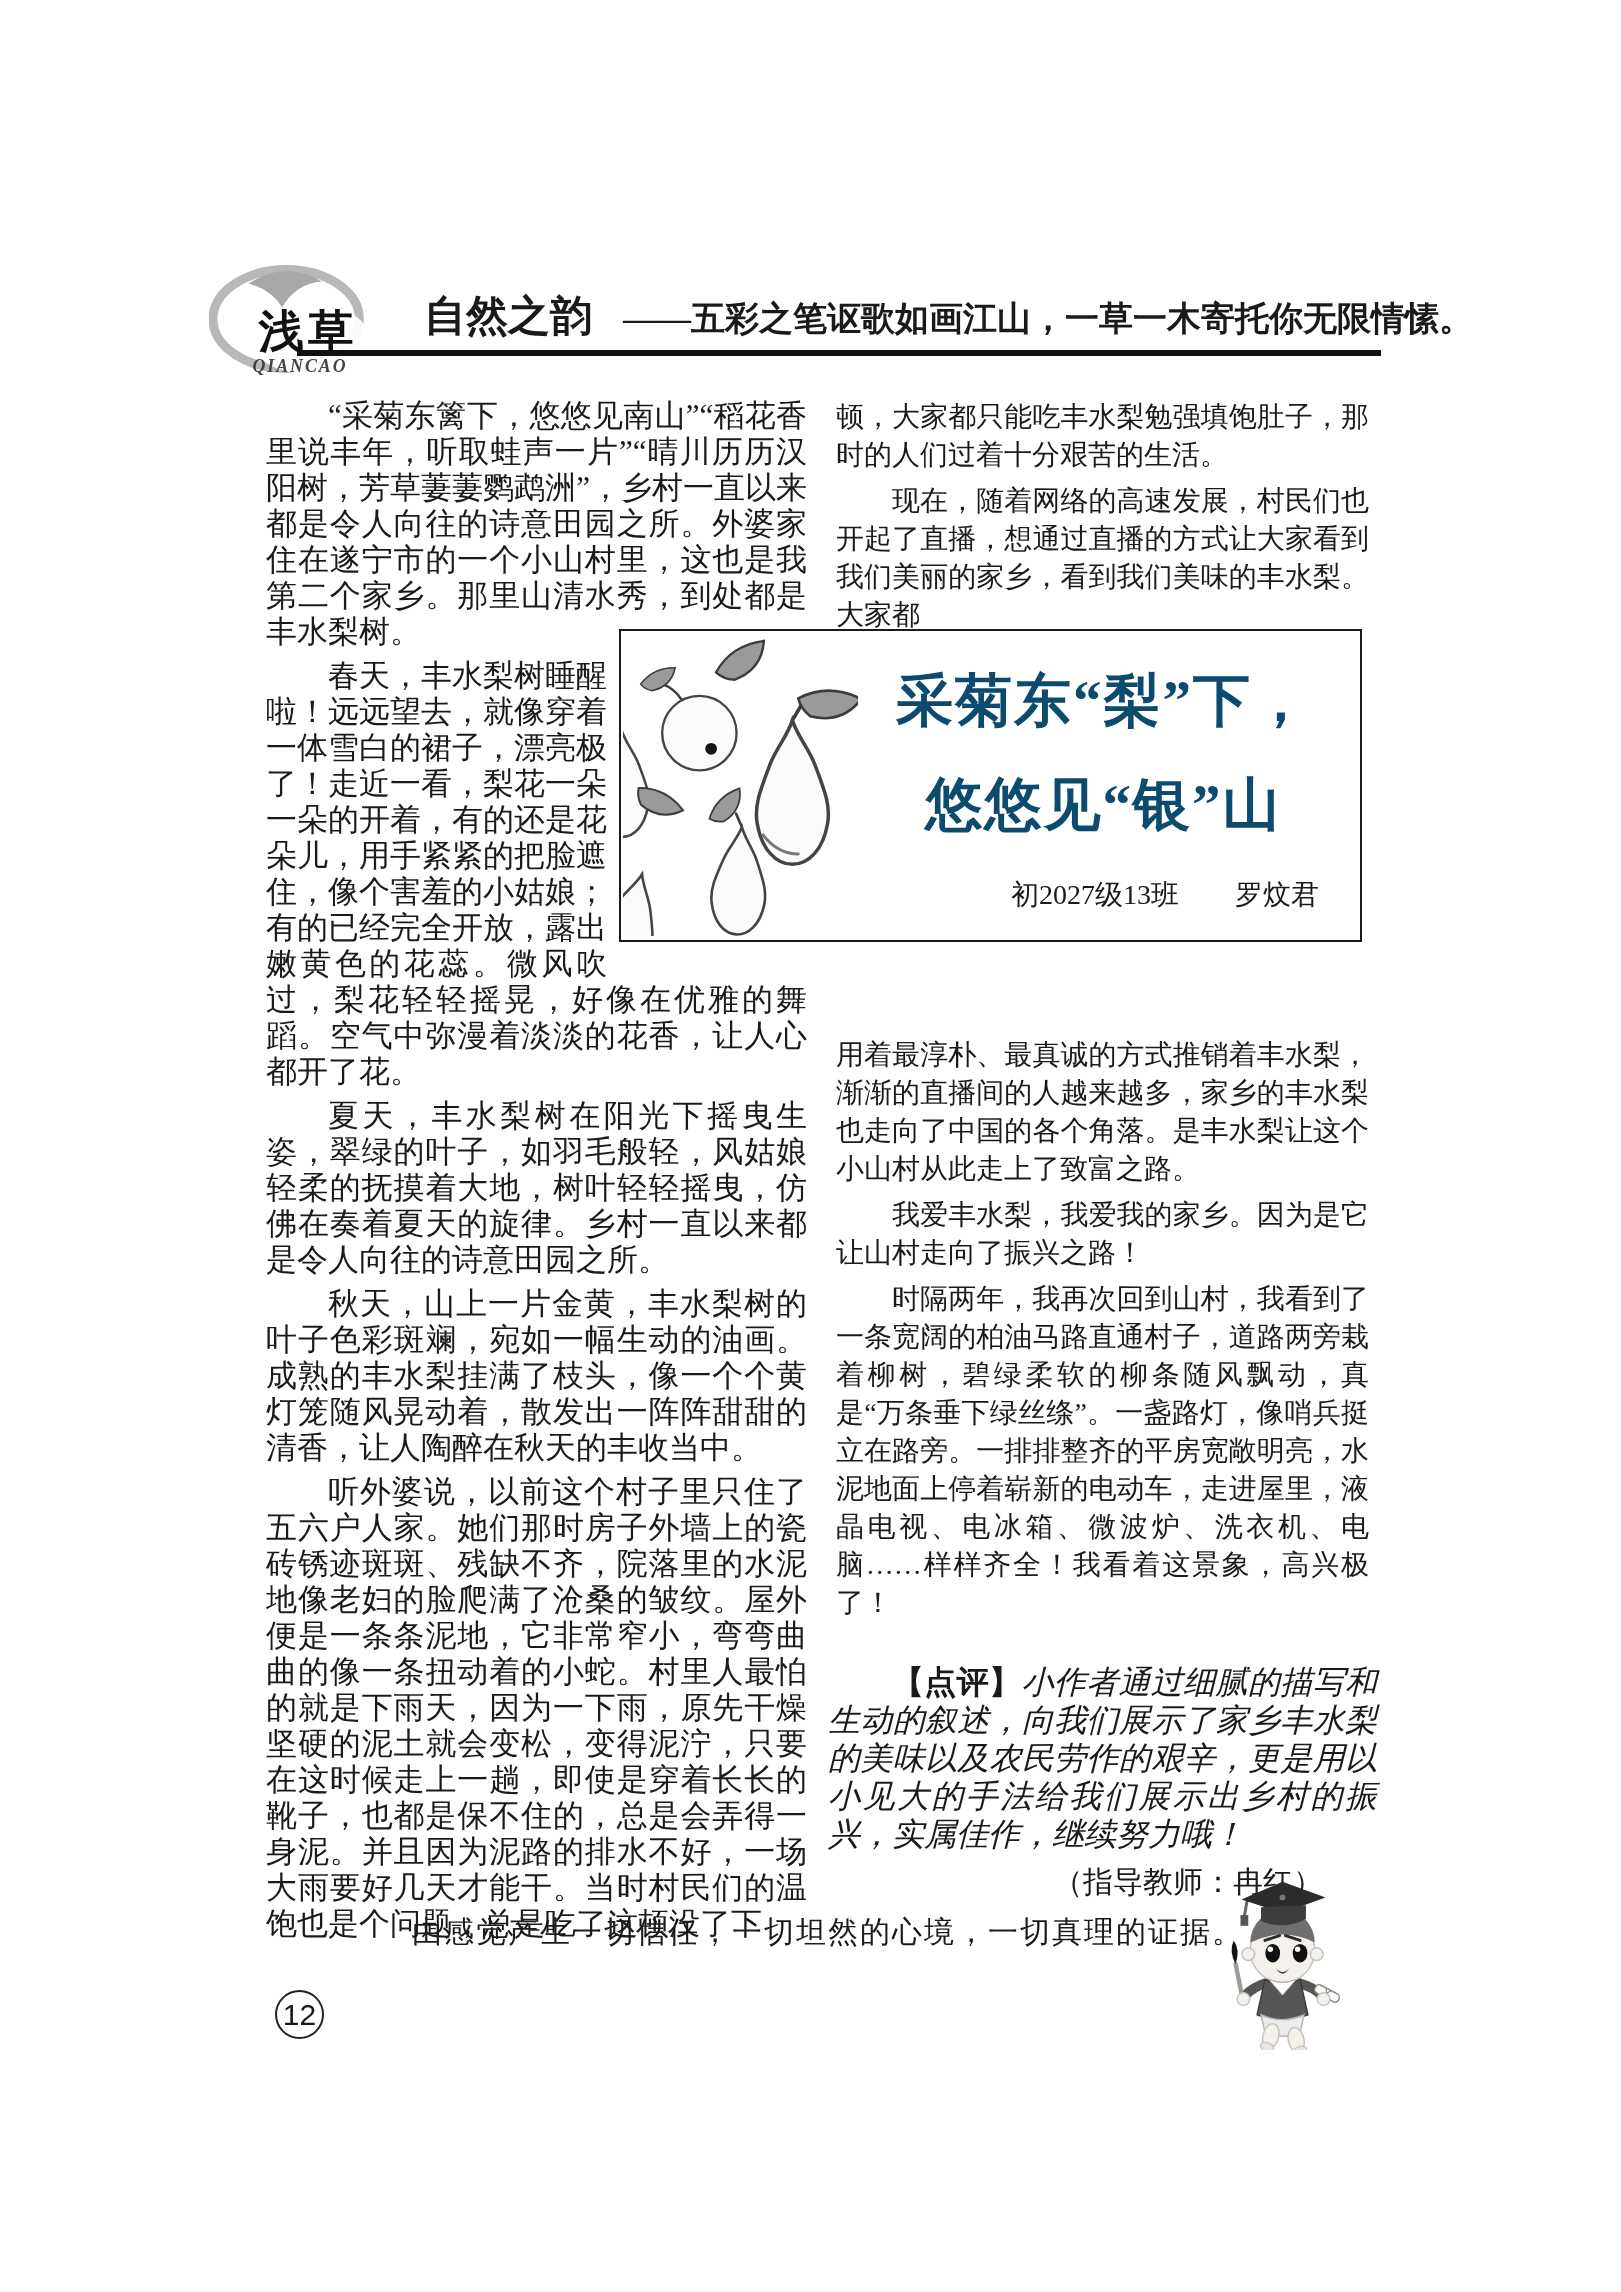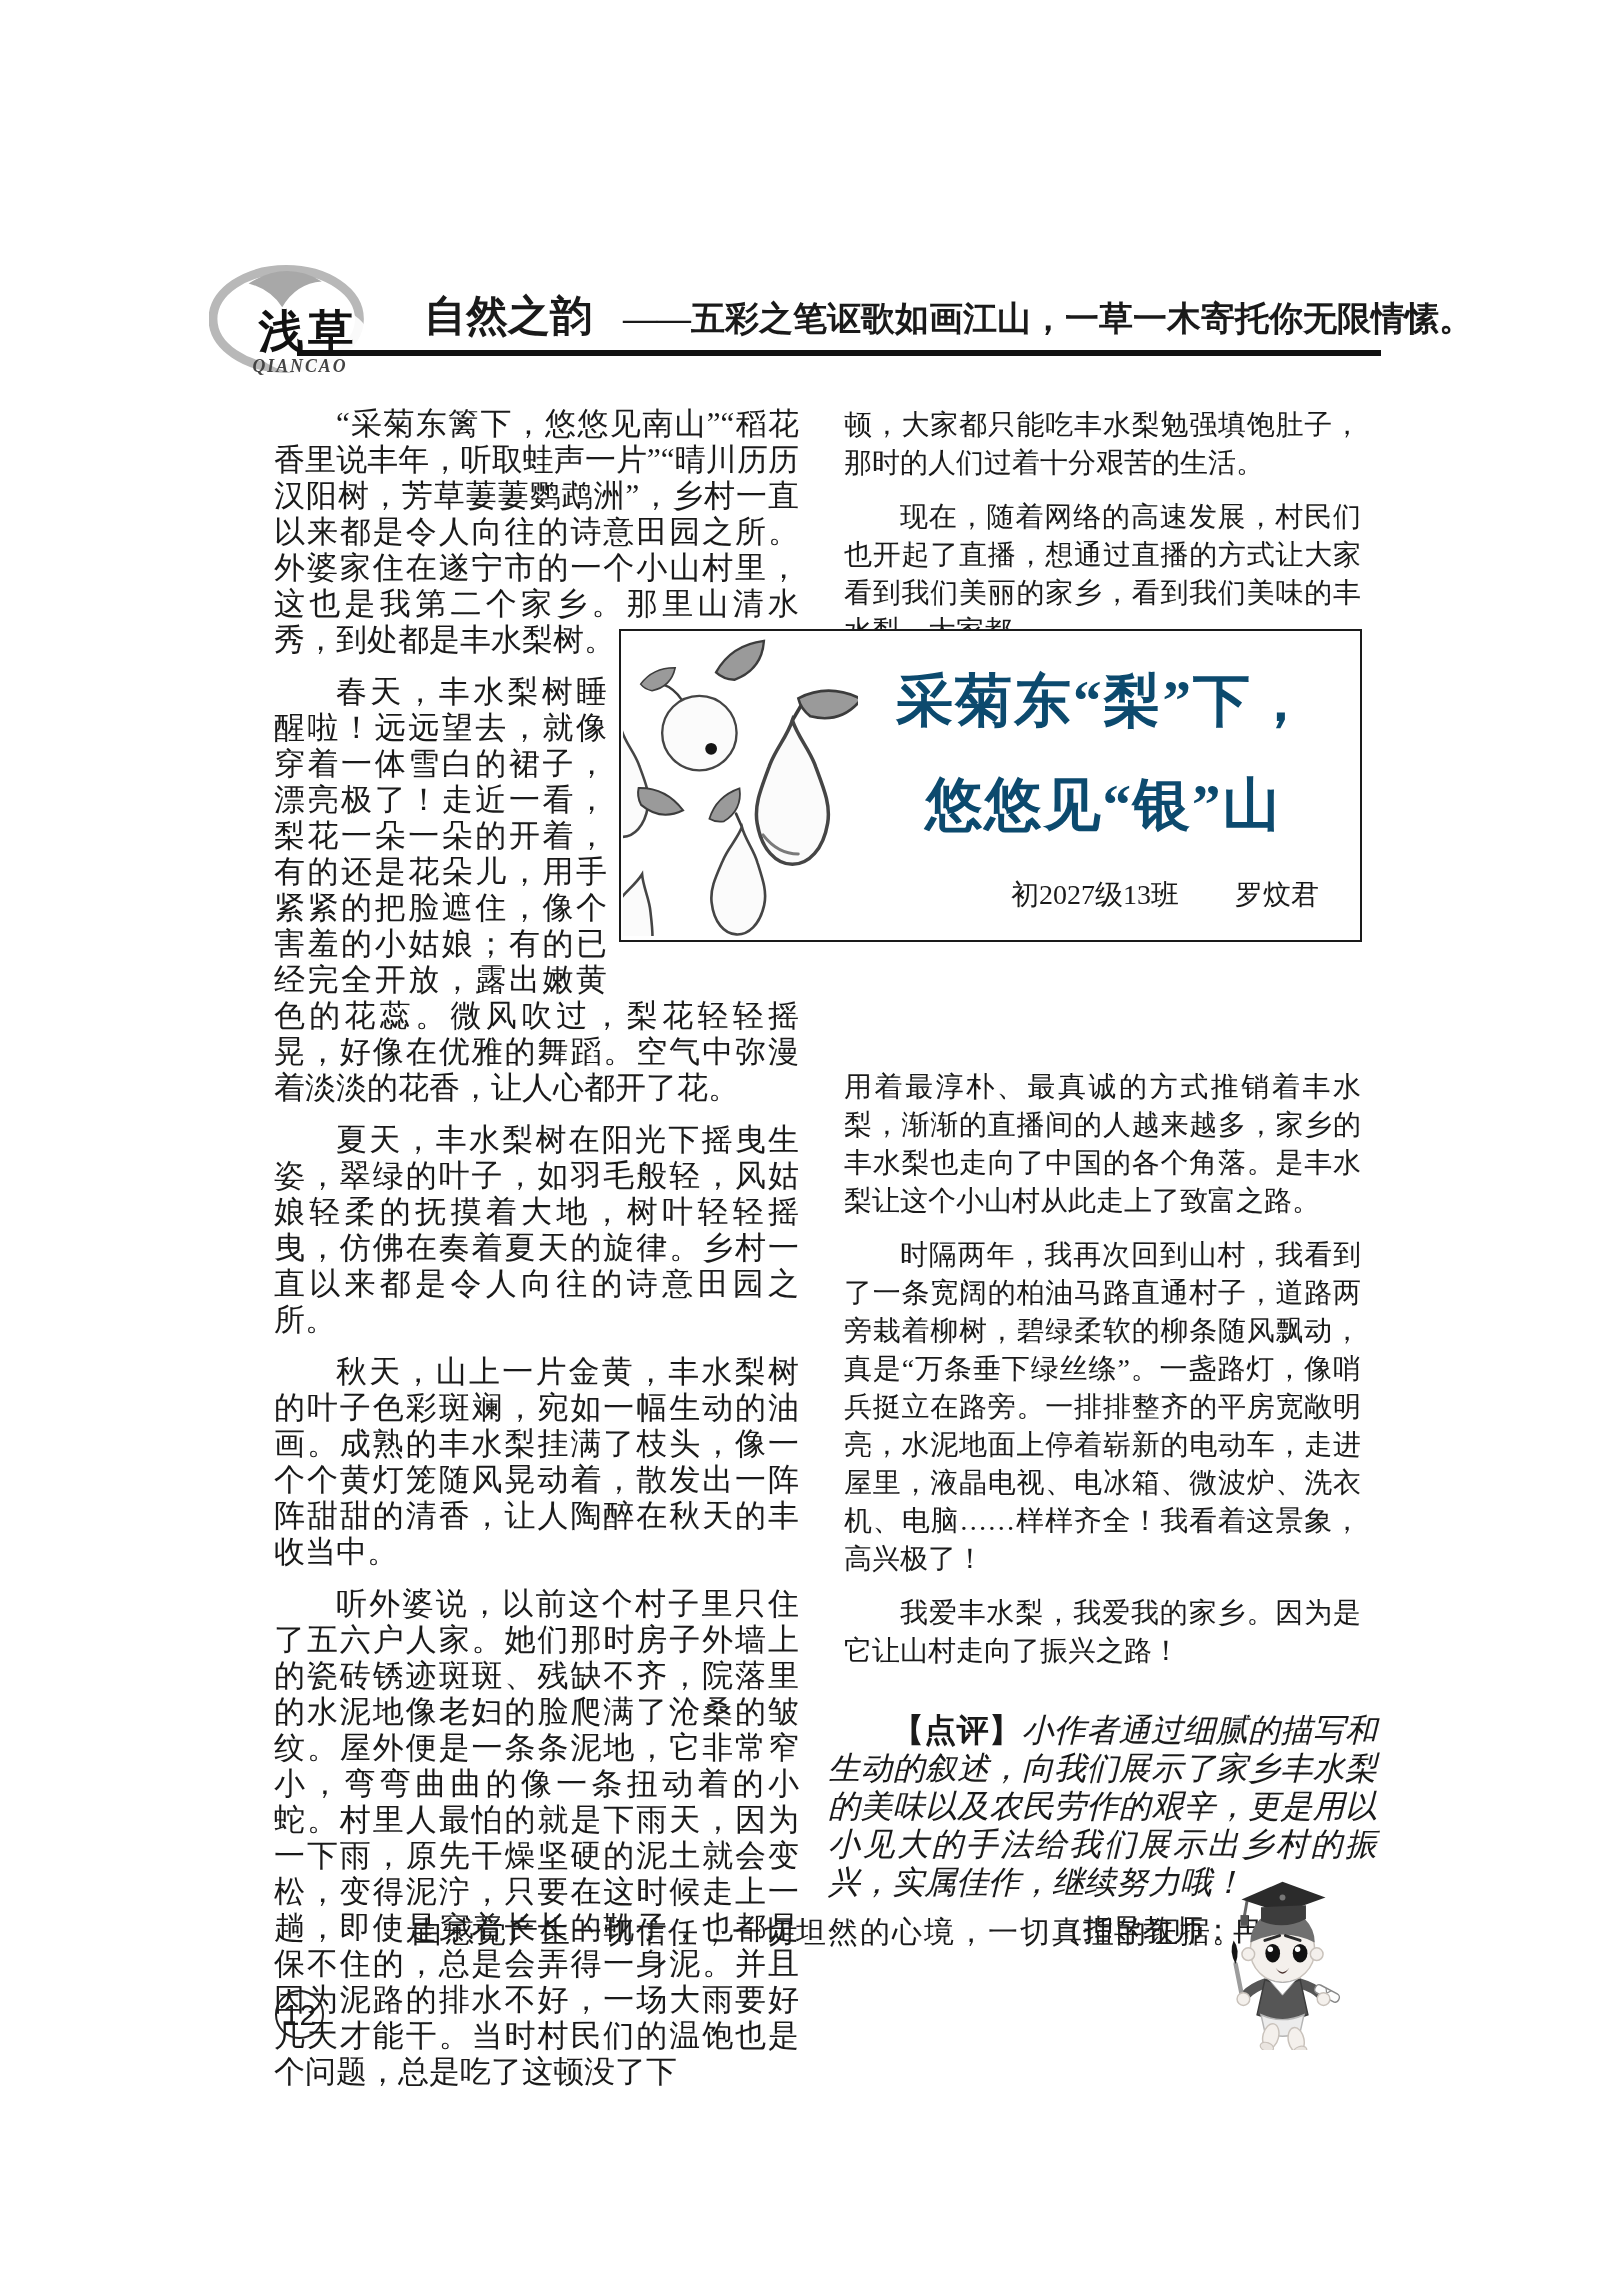--- a/index.html
+++ b/index.html
@@ -7,21 +7,21 @@
         font-family:"Liberation Serif","DejaVu Serif",serif;color:#1a1a1a;overflow:hidden;}
 
   
   .logo{position:absolute;left:209px;top:259px;width:188px;height:125px;}
   .tagline{position:absolute;left:424px;top:288px;white-space:nowrap;font-weight:bold;}
   .tag-title{font-size:42px;}
   .tag-rest{font-size:34px;margin-left:31px;}
   .rule{position:absolute;left:297px;top:350px;width:1084px;height:5.9px;background:#111;}
 
   
-  .para{margin:16px;text-indent:2em;text-align:justify;word-break:break-all;}
+  .para{margin:8px;text-indent:2em;text-align:justify;word-break:break-all;}
   .col-left{position:absolute;left:258px;top:390px;width:557px;font-size:31px;line-height:36px;}
   .col-right{position:absolute;left:828px;top:390px;width:549px;font-size:28px;line-height:38px;}
   .cut{float:right;width:208px;height:312px;}
   .spacer{height:386px;}
   .noindent{text-indent:0;}
   .comment{margin:41px 0 0 0;text-indent:2em;font-size:32px;line-height:38px;font-style:italic;
            text-align:justify;word-break:break-all;}
   .comment-label{font-style:normal;font-weight:bold;font-family:"Liberation Sans",sans-serif;}
   .teacher{margin:9.8px 0 0 0;text-align:right;padding-right:54px;font-style:normal;
            font-family:"Liberation Sans",sans-serif;font-weight:normal;font-size:30px;}
@@ -72,22 +72,22 @@
     <p class="para">夏天，丰水梨树在阳光下摇曳生姿，翠绿的叶子，如羽毛般轻，风姑娘轻柔的抚摸着大地，树叶轻轻摇曳，仿佛在奏着夏天的旋律。乡村一直以来都是令人向往的诗意田园之所。</p>
     <p class="para">秋天，山上一片金黄，丰水梨树的叶子色彩斑斓，宛如一幅生动的油画。成熟的丰水梨挂满了枝头，像一个个黄灯笼随风晃动着，散发出一阵阵甜甜的清香，让人陶醉在秋天的丰收当中。</p>
     <p class="para">听外婆说，以前这个村子里只住了五六户人家。她们那时房子外墙上的瓷砖锈迹斑斑、残缺不齐，院落里的水泥地像老妇的脸爬满了沧桑的皱纹。屋外便是一条条泥地，它非常窄小，弯弯曲曲的像一条扭动着的小蛇。村里人最怕的就是下雨天，因为一下雨，原先干燥坚硬的泥土就会变松，变得泥泞，只要在这时候走上一趟，即使是穿着长长的靴子，也都是保不住的，总是会弄得一身泥。并且因为泥路的排水不好，一场大雨要好几天才能干。当时村民们的温饱也是个问题，总是吃了这顿没了下</p>
   </div>
 
   <div class="col-right">
     <p class="para noindent">顿，大家都只能吃丰水梨勉强填饱肚子，那时的人们过着十分艰苦的生活。</p>
     <p class="para">现在，随着网络的高速发展，村民们也开起了直播，想通过直播的方式让大家看到我们美丽的家乡，看到我们美味的丰水梨。大家都</p>
     <div class="spacer"></div>
     <p class="para noindent">用着最淳朴、最真诚的方式推销着丰水梨，渐渐的直播间的人越来越多，家乡的丰水梨也走向了中国的各个角落。是丰水梨让这个小山村从此走上了致富之路。</p>
+    <p class="para">我爱丰水梨，我爱我的家乡。因为是它让山村走向了振兴之路！</p>
     <p class="para">时隔两年，我再次回到山村，我看到了一条宽阔的柏油马路直通村子，道路两旁栽着柳树，碧绿柔软的柳条随风飘动，真是“万条垂下绿丝绦”。一盏路灯，像哨兵挺立在路旁。一排排整齐的平房宽敞明亮，水泥地面上停着崭新的电动车，走进屋里，液晶电视、电冰箱、微波炉、洗衣机、电脑……样样齐全！我看着这景象，高兴极了！</p>
-    <p class="para">我爱丰水梨，我爱我的家乡。因为是它让山村走向了振兴之路！</p>
     <p class="comment"><b class="comment-label">【点评】</b><span>小作者通过细腻的描写和生动的叙述，向我们展示了家乡丰水梨的美味以及农民劳作的艰辛，更是用以小见大的手法给我们展示出乡村的振兴，实属佳作，继续努力哦！</span></p>
     <p class="teacher">（指导教师：冉红）</p>
   </div>
 
   <div class="title-box">
     <svg class="pears-svg" viewBox="0 0 240 309">
       <defs>
         <path id="pearP" d="M30,2 C34,14 42,22 46,34 C52,50 56,60 54,72 C51,90 41,100 30,100 C19,100 9,90 6,72 C4,60 8,50 14,34 C18,22 26,14 30,2 Z"></path>
         <path id="leafP" d="M0,0 Q16,-14 38,-9 Q30,9 10,9 Q3,6 0,0 Z"></path>
       </defs>

